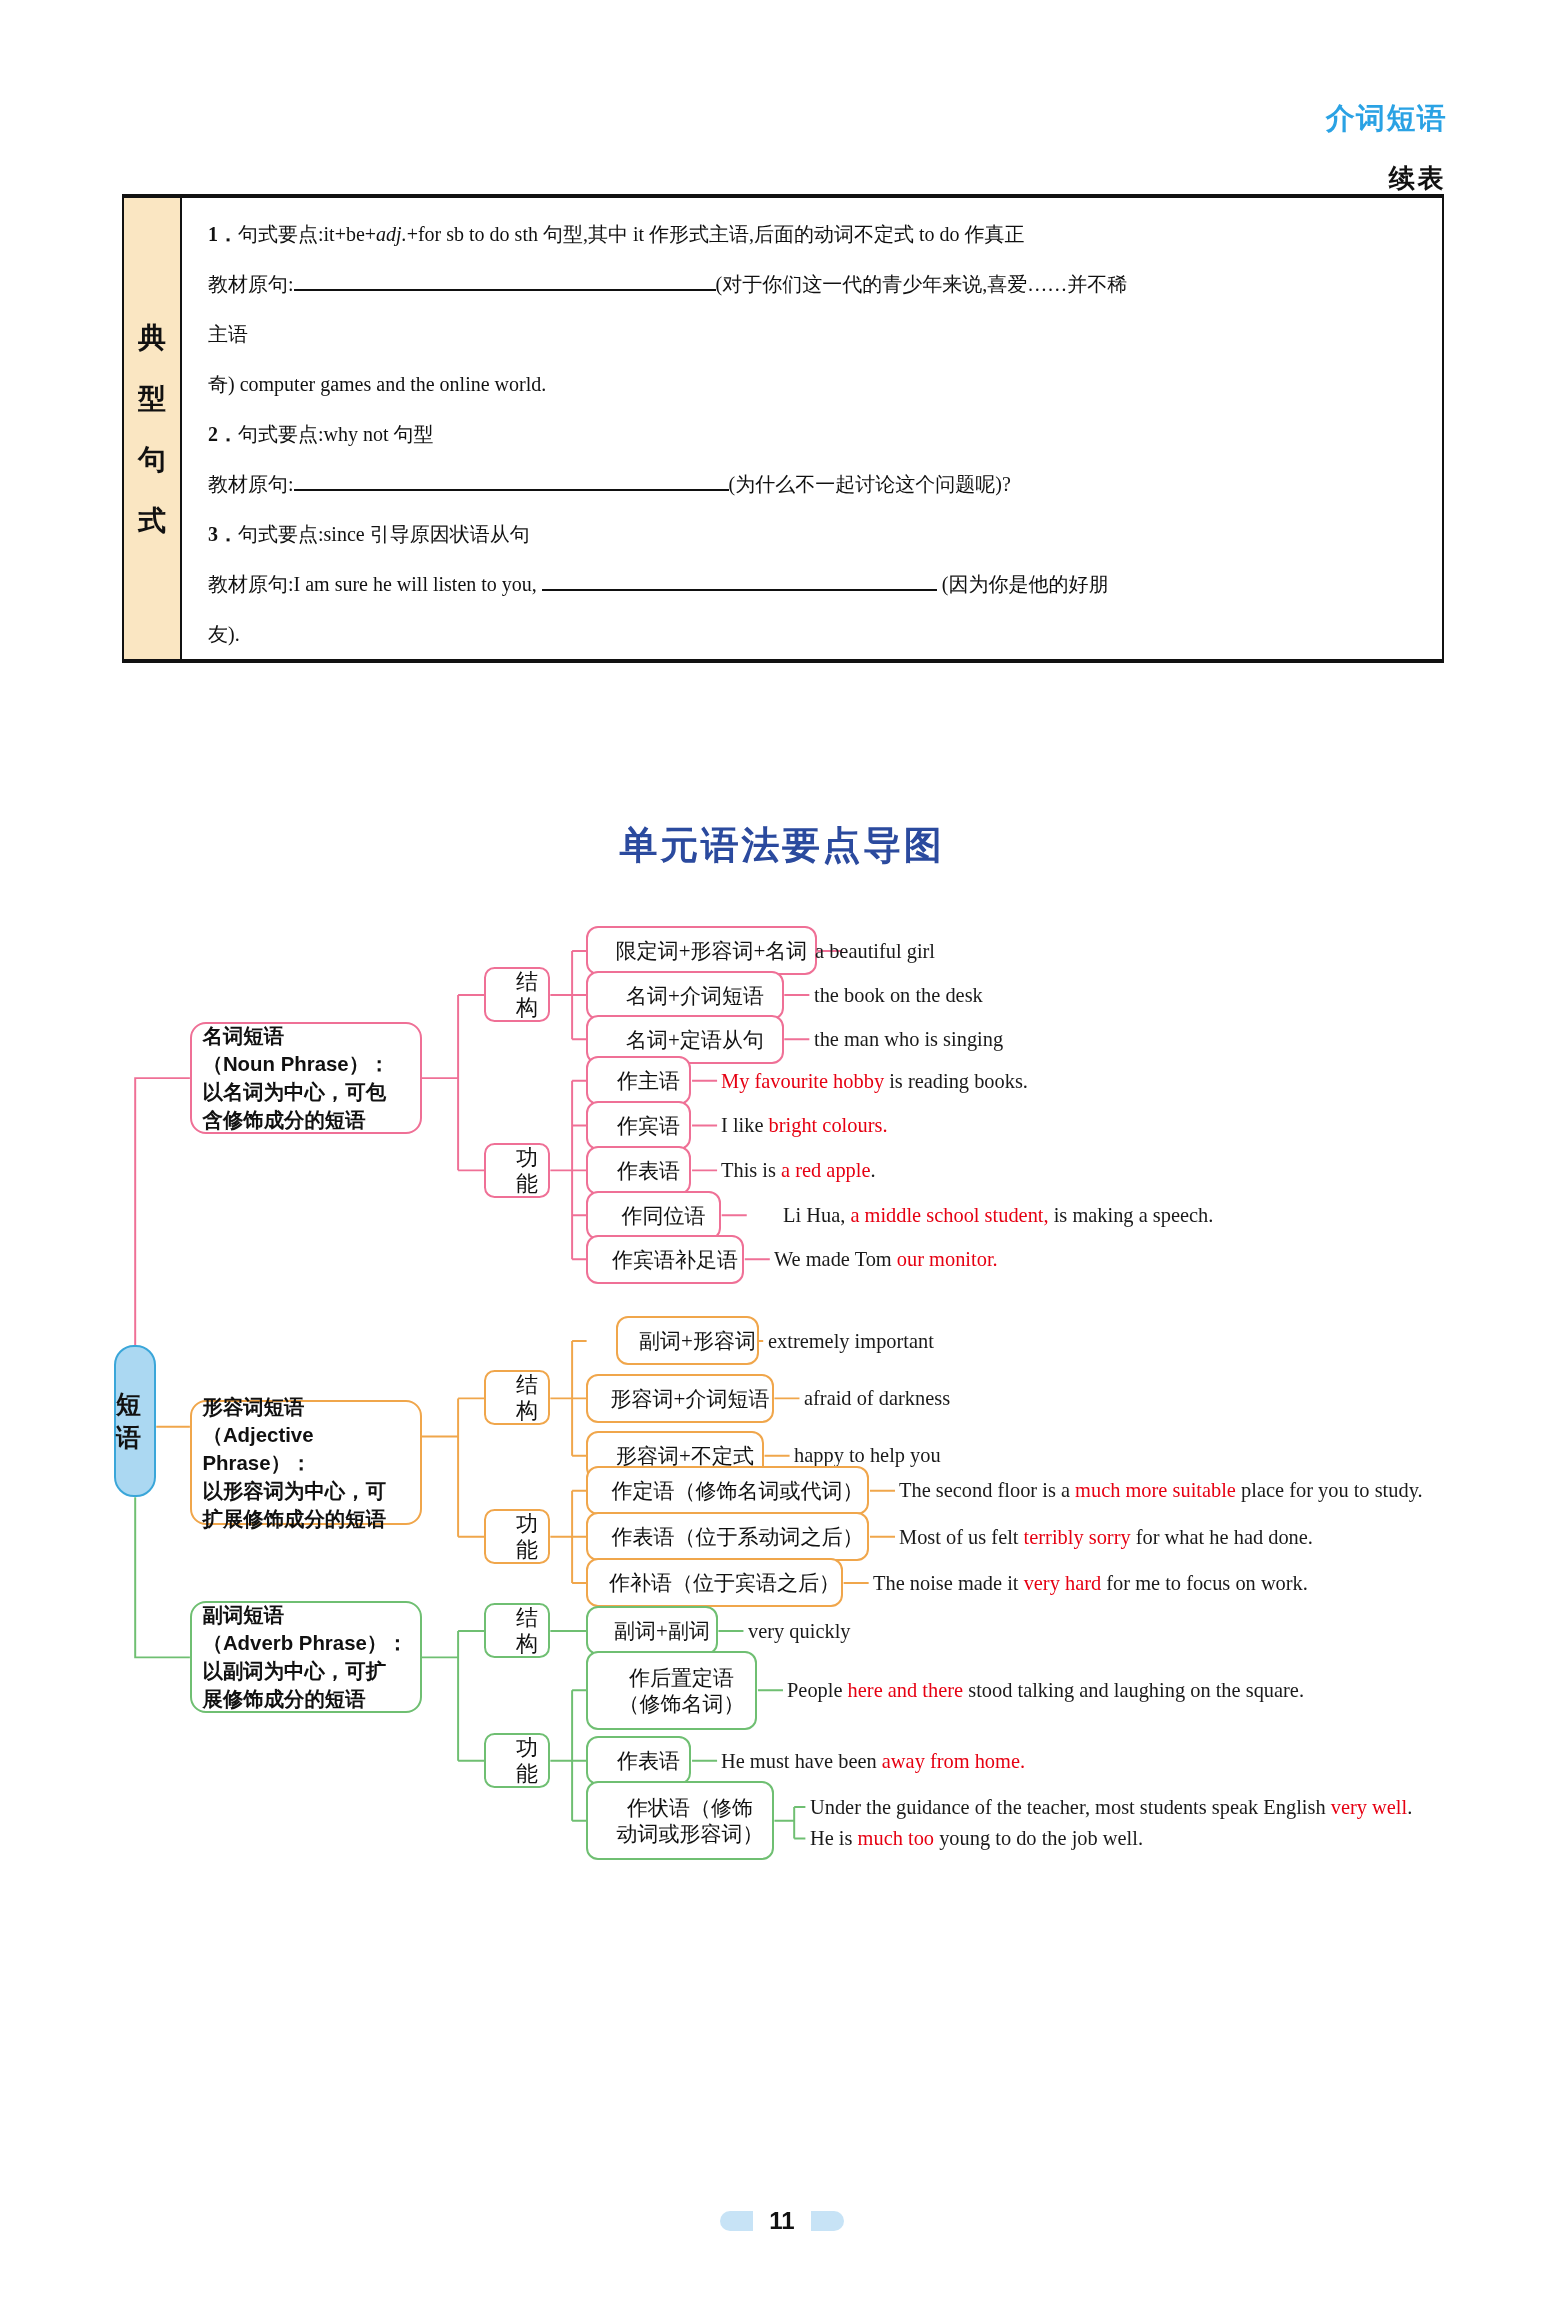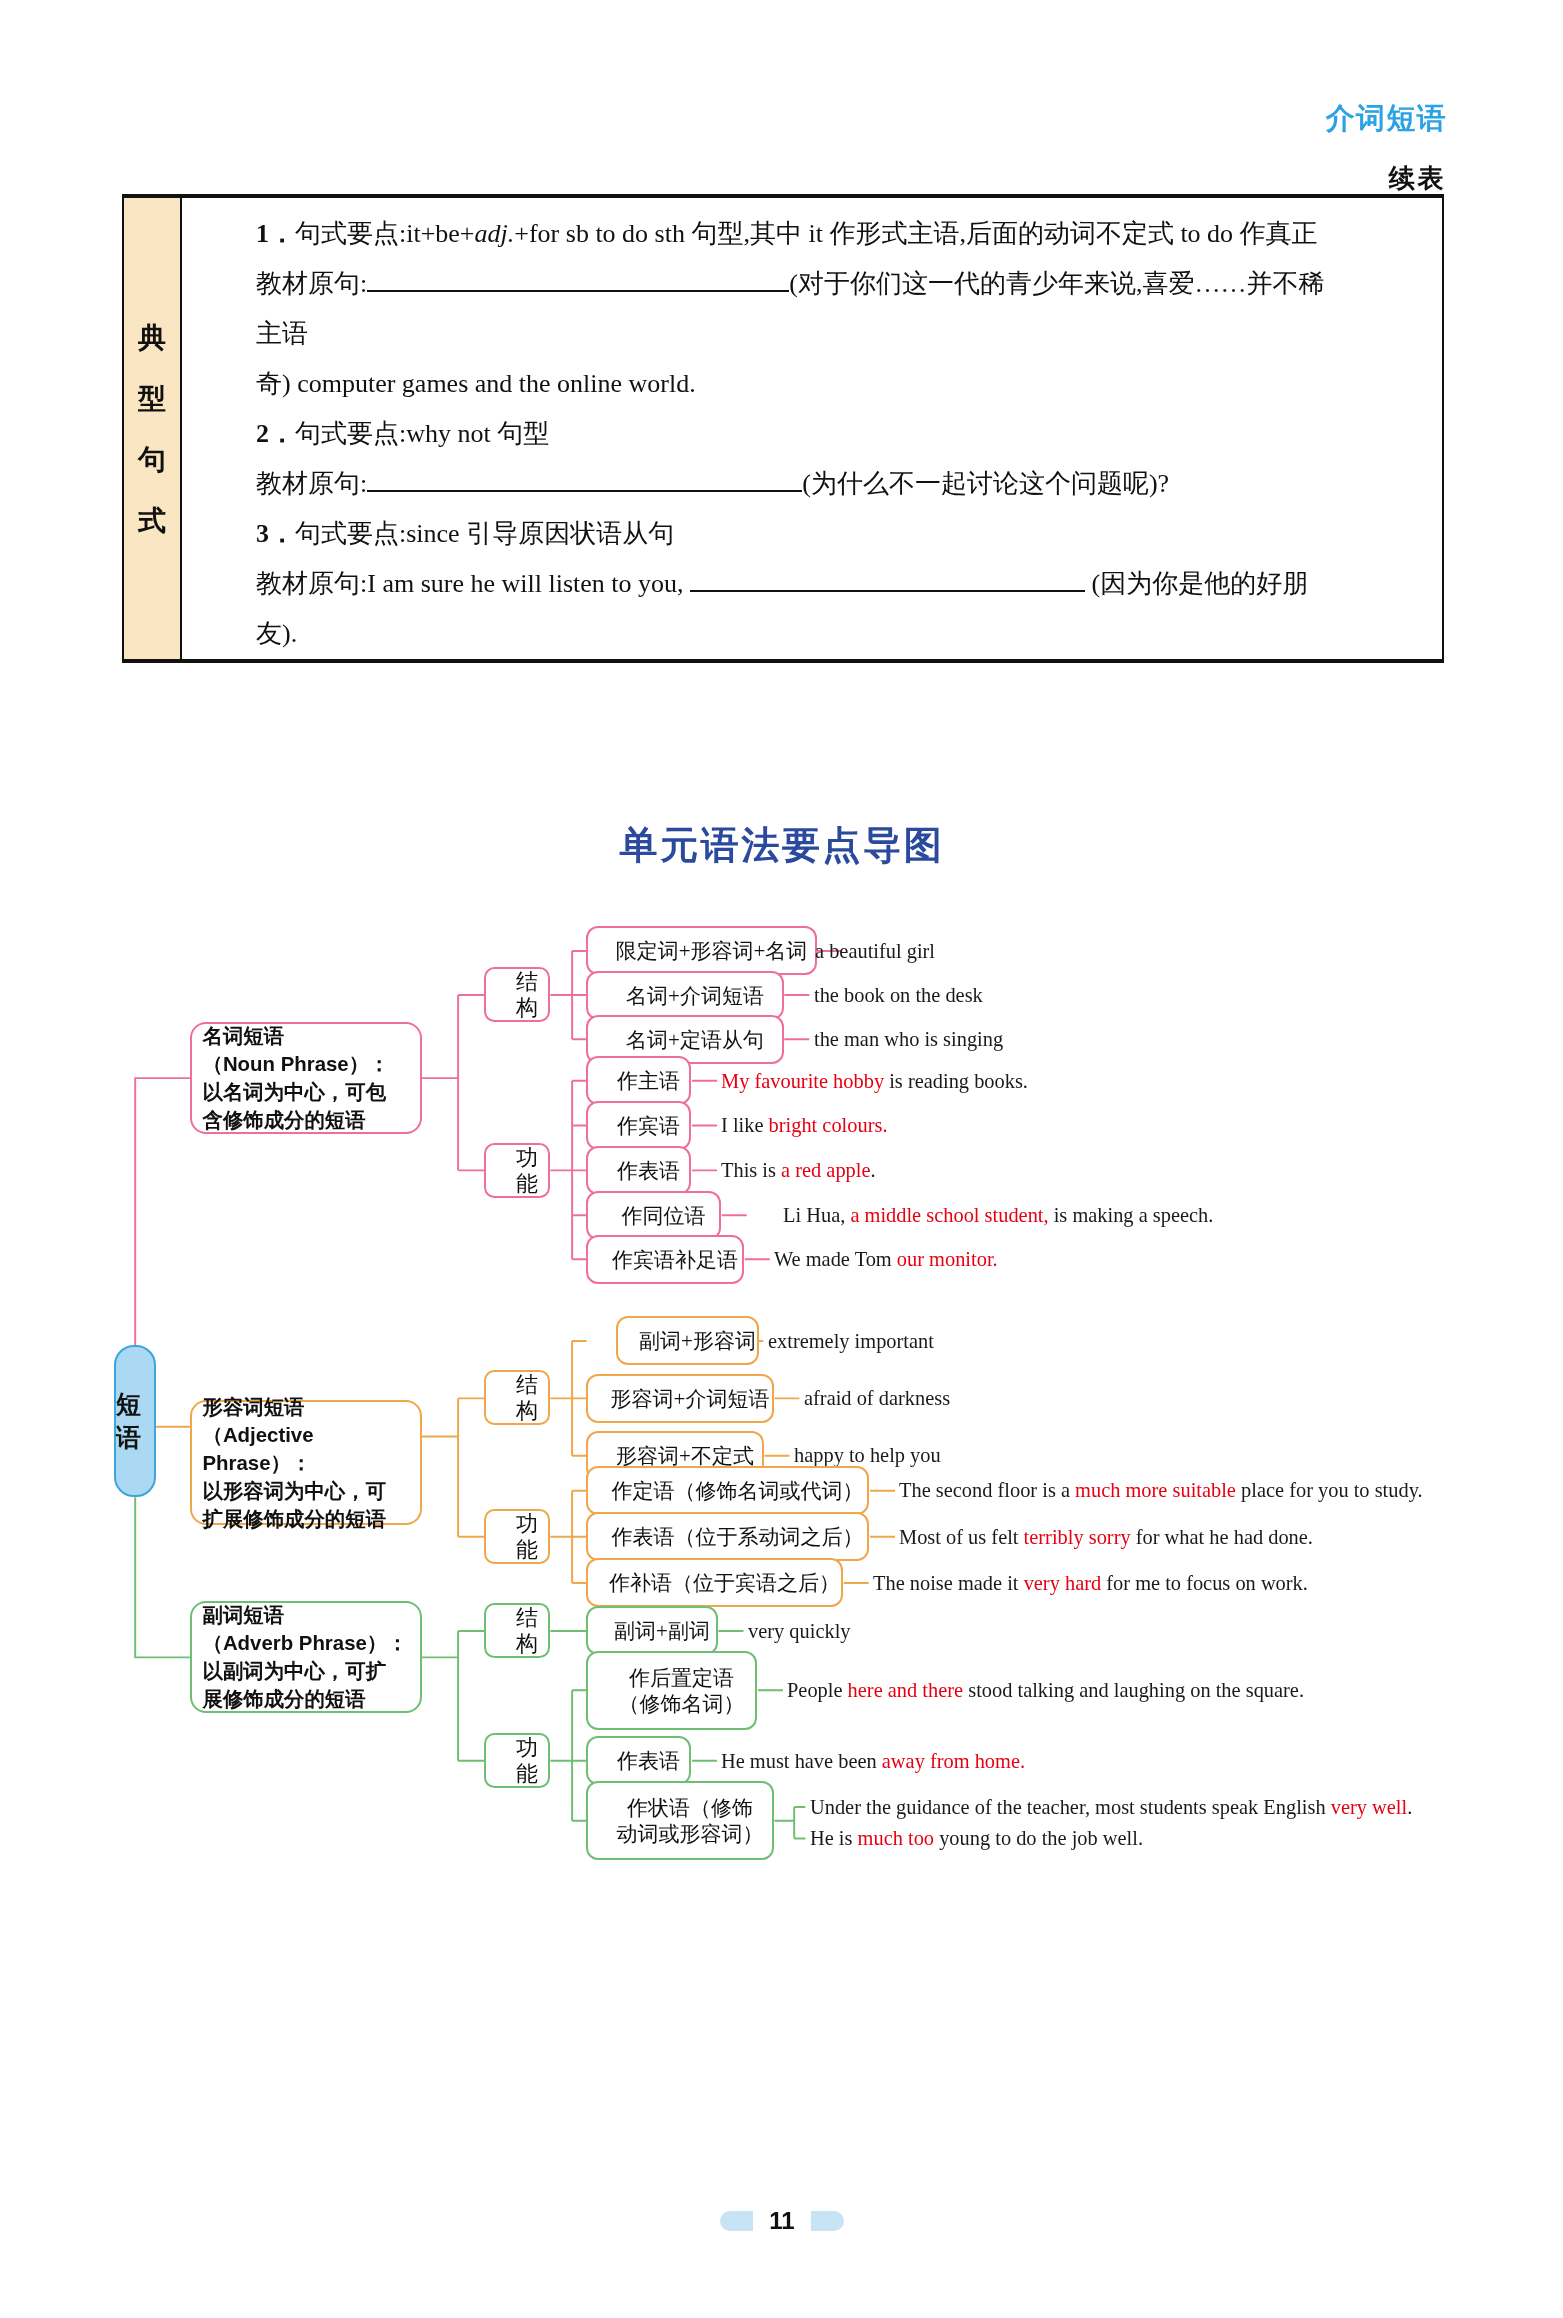--- a/index.html
+++ b/index.html
@@ -9,21 +9,21 @@
   
   .kicker { position:absolute; top:99px; right:117px; font:600 29px "Liberation Sans","DejaVu Sans",sans-serif; color:#2aa2e4; letter-spacing:1.3px; }
   .cont-label { position:absolute; top:161px; right:118px; font:bold 26px "Liberation Serif",serif; color:#111; letter-spacing:2.6px; }
 
   
   .gtable { position:absolute; left:122px; top:194px; width:1322px; height:469px;
             border:2px solid #111; border-top-width:4px; border-bottom-width:4px; display:flex; }
   .gtable .rowhead { width:58px; flex:0 0 58px; background:#fae6c2; border-right:2px solid #111;
             display:flex; align-items:center; justify-content:center; }
   .gtable .rowhead span { font:bold 28px "Liberation Serif",serif; color:#111; white-space:pre-line; text-align:center; line-height:61px; }
-  .gtable .cell { flex:1; padding:10.5px 18.4px 0 26px; font-size:26px; color:#111;margin-left:48px; }
+  .gtable .cell { flex:1; padding:10.5px 18.4px 0 26px; font-size:20px; color:#111; }
   .gtable .cell .ln { height:50px; line-height:50px; white-space:nowrap; }
   .gtable .cell b.num { font-weight:bold; }
   .gtable .cell i { font-style:italic; }
   .blank { display:inline-block; border-bottom:2px solid #111; height:20px; vertical-align:baseline; }
 
   
   .map-title { position:absolute; top:820px; left:0; width:100%; text-align:center;
                font:bold 38px "Liberation Sans","DejaVu Sans",sans-serif; color:#2b4a9e; letter-spacing:2.6px; }
 
   

